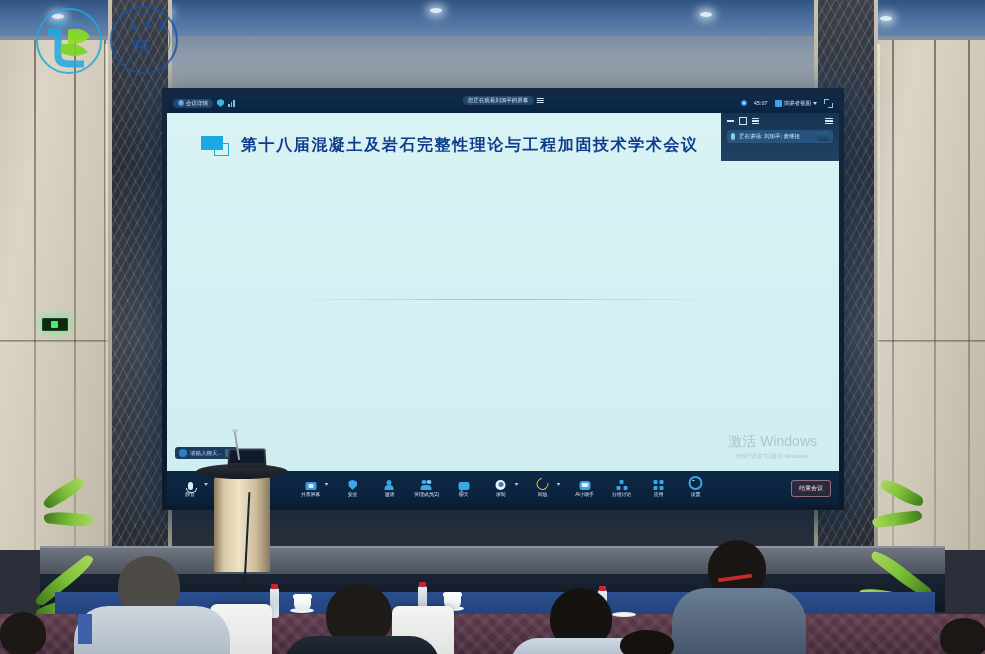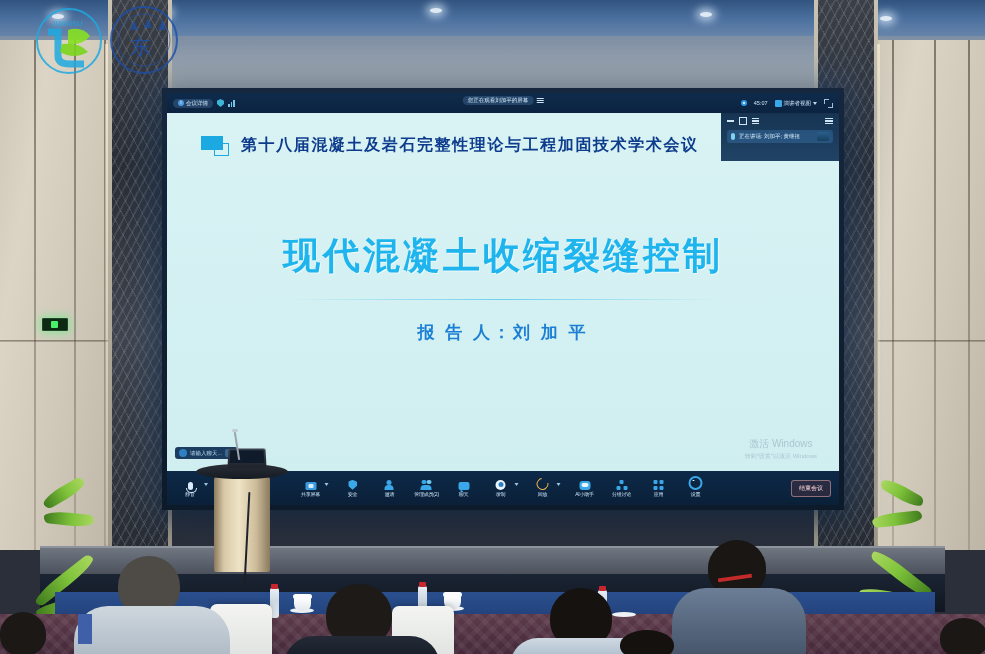--- a/index.html
+++ b/index.html
@@ -104,21 +104,21 @@
     background:linear-gradient(90deg,rgba(30,180,238,0),rgba(30,180,238,.55),rgba(30,180,238,0));}
   .presenter{position:absolute;left:0;right:0;top:208px;text-align:center;
     color:#1b7fd4;font-size:17px;font-weight:bold;letter-spacing:3px;}
   .org1{position:absolute;left:0;right:0;top:264px;text-align:center;
     color:#16324f;font-size:15px;font-weight:bold;letter-spacing:7px;}
   .org2{position:absolute;left:0;right:0;top:292px;text-align:center;
     color:#16324f;font-size:14px;font-weight:bold;letter-spacing:1px;}
 
   
   .winact{position:absolute;right:22px;bottom:44px;text-align:center;color:#9fb8c6;opacity:.75;}
-  .winact .l1{font-size:10px;}
+  .winact .l1{font-size:14px;}
   .winact .l2{font-size:6px;margin-top:1px;}
 
   
   .sidepanel{position:absolute;right:0;top:20px;width:118px;height:48px;
     background:linear-gradient(180deg,rgba(10,40,72,.94),rgba(12,48,86,.9));}
   .sp-row1{display:flex;align-items:center;gap:5px;padding:4px 6px 0 6px;}
   .sp-min{width:7px;height:1.5px;background:#cfe4f7;}
   .sp-box{width:6px;height:6px;border:1.2px solid #cfe4f7;}
   .sp-menu{display:flex;flex-direction:column;gap:1.2px;}
   .sp-menu i{width:7px;height:1.2px;background:#cfe4f7;}
@@ -331,23 +331,21 @@
         <div class="slide">
 
           <div class="banner">
             <span class="banner-mark">
               <span class="sq1"></span>
                 <span class="sq2"></span>
             </span>
             <span class="banner-txt">第十八届混凝土及岩石完整性理论与工程加固技术学术会议</span>
           </div>
 
-          <div class="slide-title">现代混凝土收缩裂缝控制</div>
           <div class="rule"></div>
-          <div class="presenter">报 告 人：刘 加 平</div>
 
           <div class="winact">
             <div class="l1">激活 Windows</div>
             <div class="l2">转到"设置"以激活 Windows</div>
           </div>
 
           <div class="chatmini">
             <span class="av"></span>
             <span class="tx">请输入聊天...</span>
             <span class="sendbtn">‹</span>

